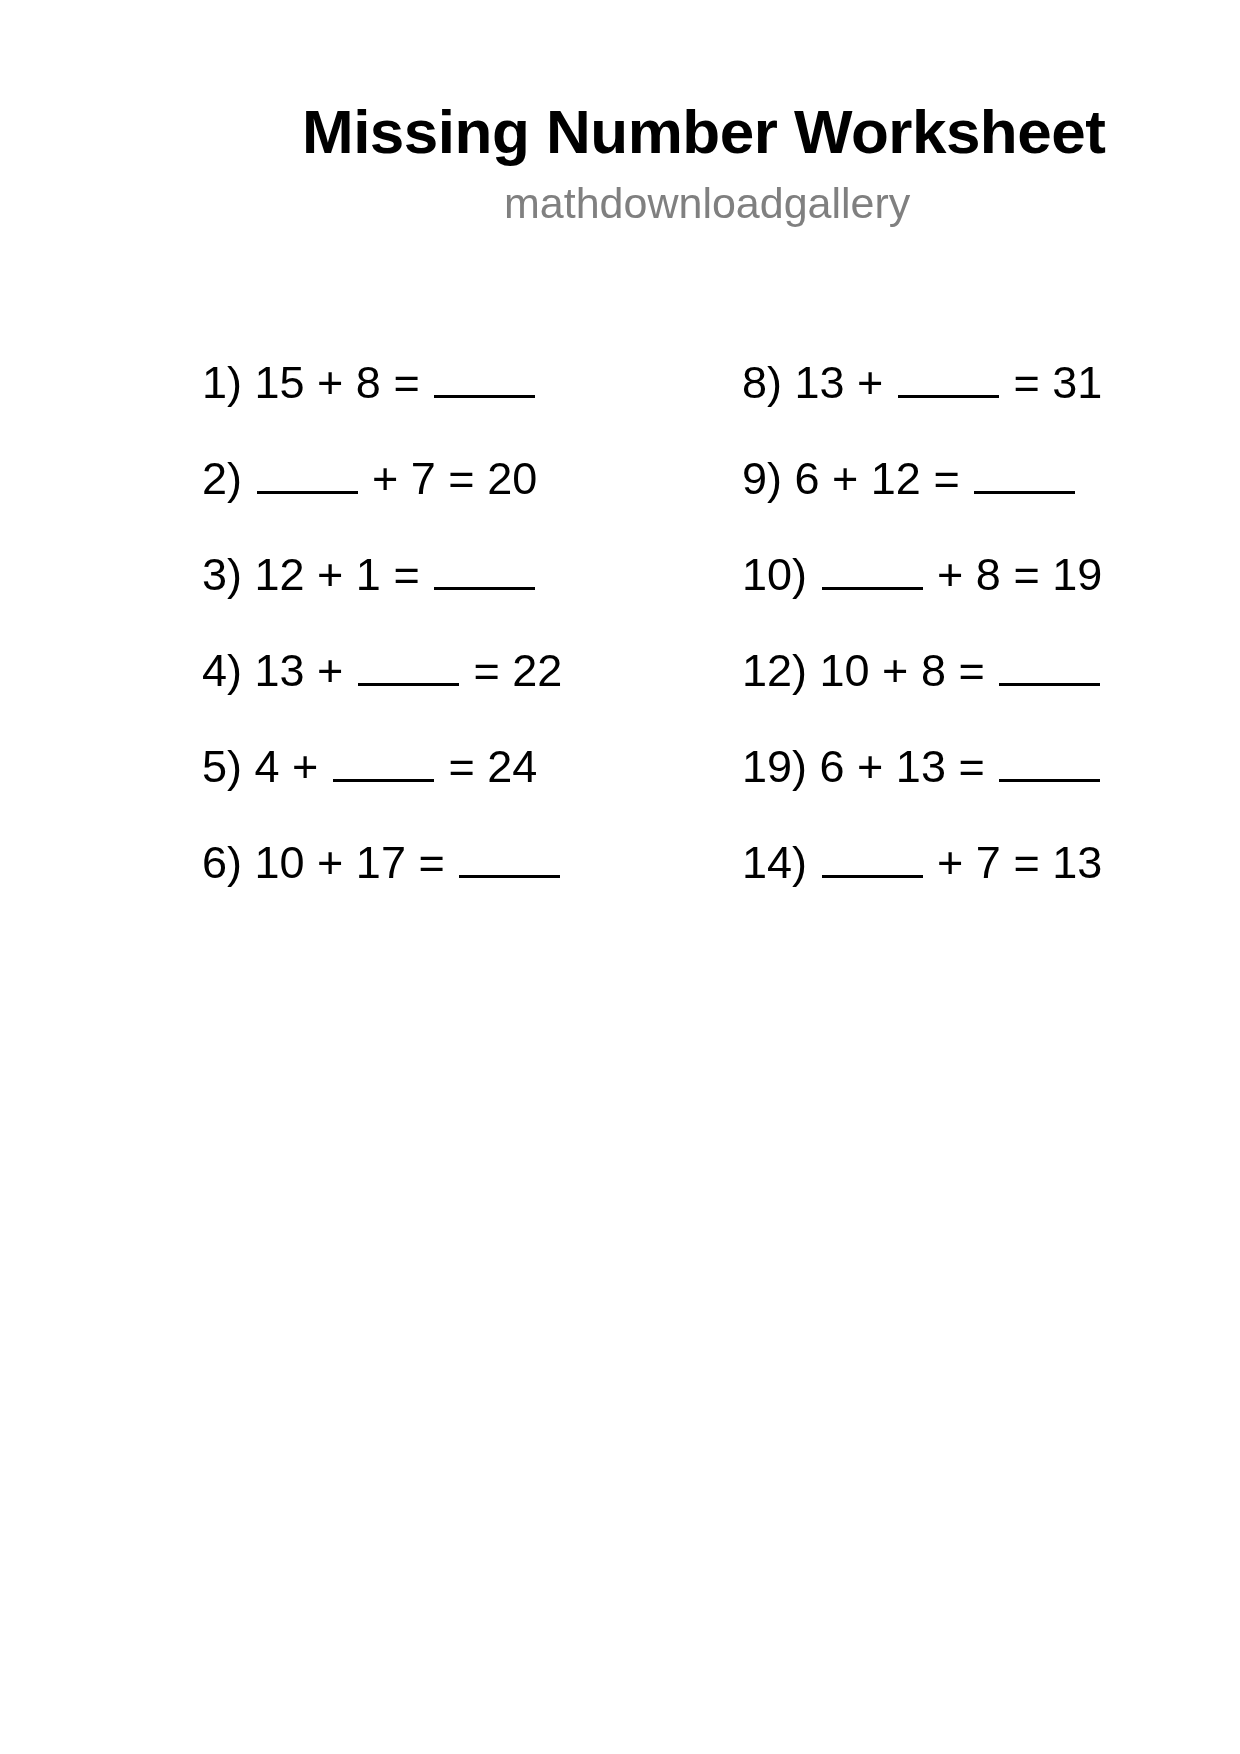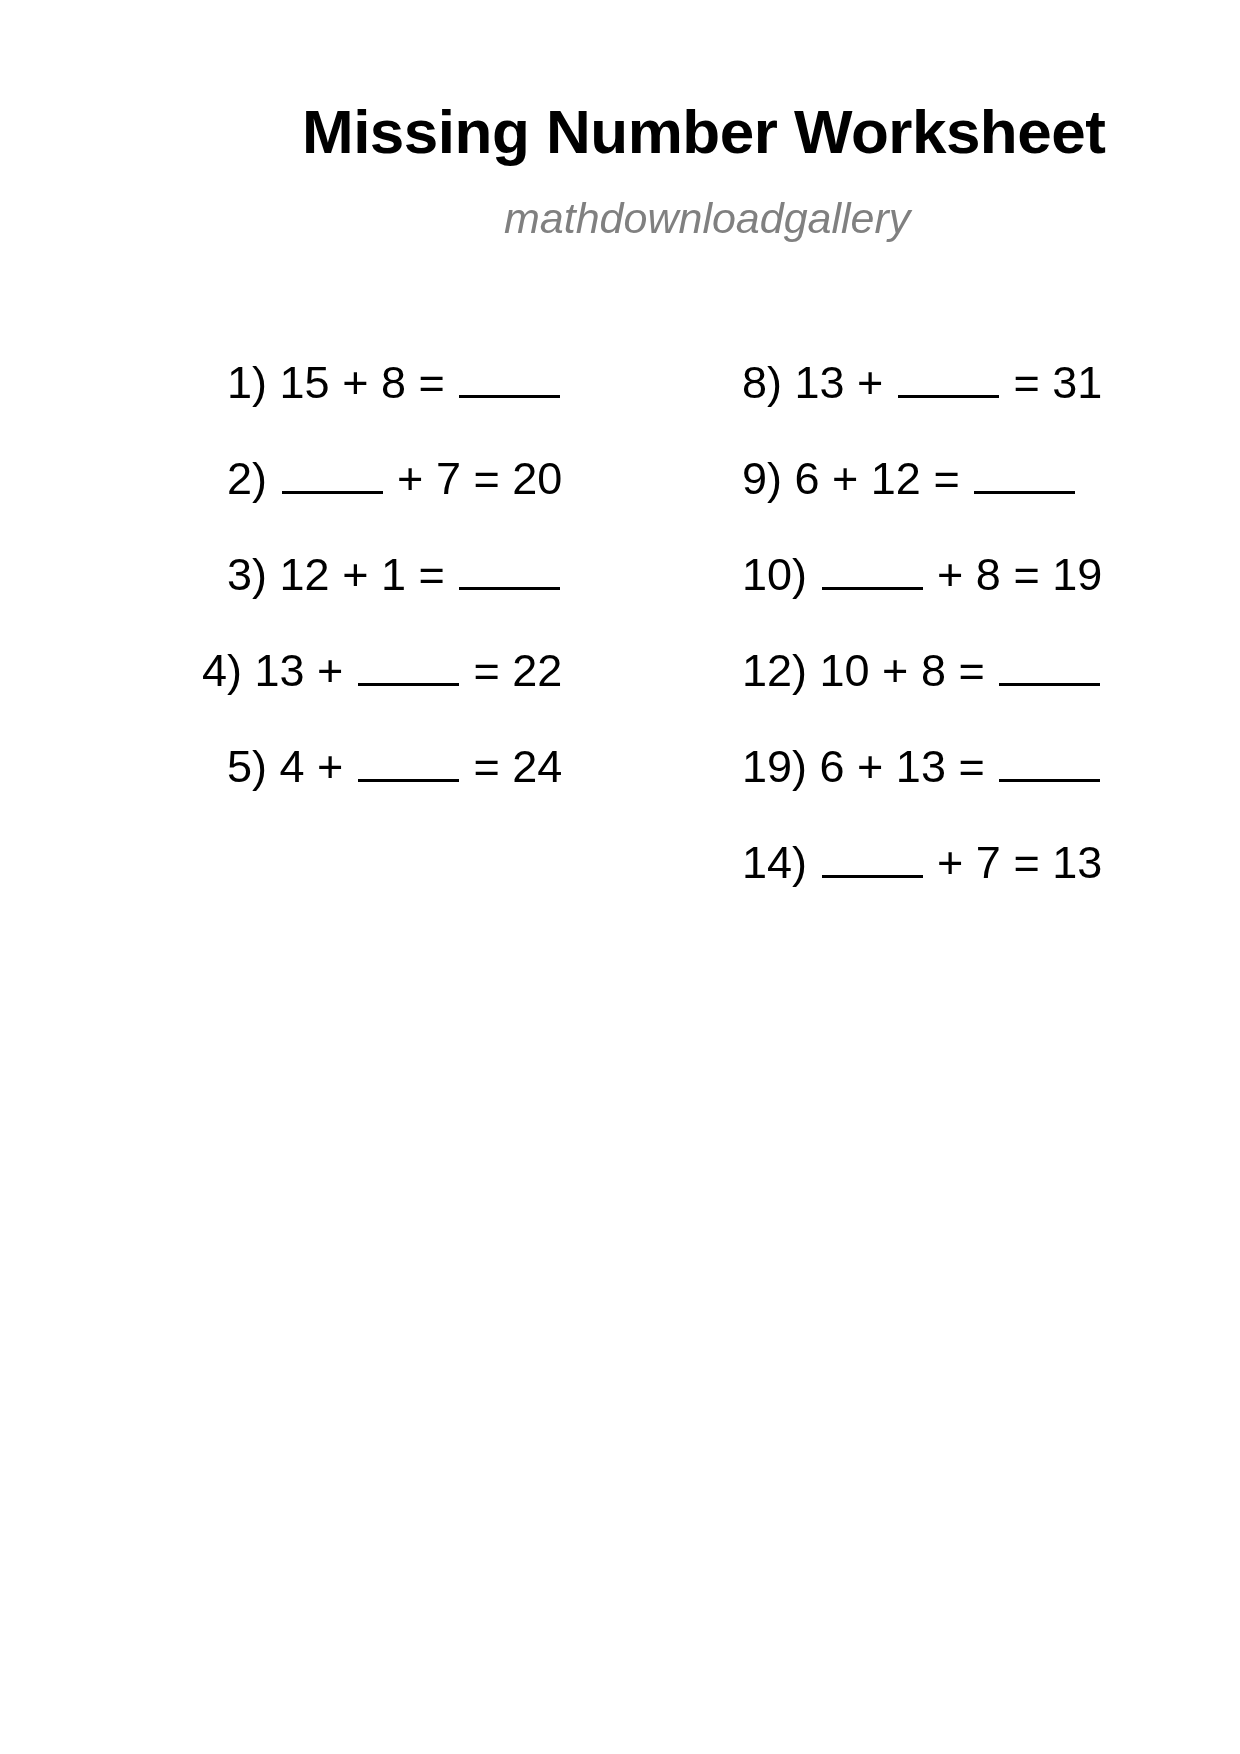--- a/index.html
+++ b/index.html
@@ -1,36 +1,37 @@
 <!DOCTYPE html>
 <html><head>
 <meta charset="utf-8">
 <style>
   html, body { margin:0; padding:0; background:#ffffff; }
   body { width:1240px; height:1754px; position:relative; overflow:hidden; font-family:"Liberation Sans", sans-serif; color:#000; }
   .title { position:absolute; left:302px; top:96px; font-size:62px; font-weight:bold; white-space:nowrap; letter-spacing:-0.5px; }
-  .subtitle { position:absolute; left:504px; top:194px; font-size:43px; color:#808080; white-space:nowrap;font-style:italic; }
+  .subtitle { position:absolute; left:504px; top:179px; font-size:43px; color:#808080; white-space:nowrap; }
   .col { position:absolute; top:345px; }
-  .col.left { left:202px;text-align:right; }
+  .col.left { left:202px; }
   .col.right { left:742px; }
   .problem { height:96px; font-size:45px; line-height:70px; white-space:nowrap; }
   .blank { display:inline-block; width:101px; border-bottom:3px solid #000; height:50px; vertical-align:baseline; margin:0 2px; }
 </style>
 </head>
 <body>
 
 <div class="title">Missing Number Worksheet</div>
 <div class="subtitle">mathdownloadgallery</div>
 
 <div class="col left" id="col-left">
     <div class="problem"><span>1)</span> <span>15 + 8 =</span> <span class="blank"></span></div>
     <div class="problem"><span>2)</span> <span class="blank"></span> <span>+ 7 = 20</span></div>
     <div class="problem"><span>3)</span> <span>12 + 1 =</span> <span class="blank"></span></div>
     <div class="problem"><span>4)</span> <span>13 +</span> <span class="blank"></span> <span>= 22</span></div>
     <div class="problem"><span>5)</span> <span>4 +</span> <span class="blank"></span> <span>= 24</span></div>
+    <div class="problem"><span>6)</span> <span>10 + 17 =</span> <span class="blank"></span></div>
   </div>
 <div class="col right" id="col-right">
     <div class="problem"><span>8)</span> <span>13 +</span> <span class="blank"></span> <span>= 31</span></div>
     <div class="problem"><span>9)</span> <span>6 + 12 =</span> <span class="blank"></span></div>
     <div class="problem"><span>10)</span> <span class="blank"></span> <span>+ 8 = 19</span></div>
     <div class="problem"><span>12)</span> <span>10 + 8 =</span> <span class="blank"></span></div>
     <div class="problem"><span>19)</span> <span>6 + 13 =</span> <span class="blank"></span></div>
     <div class="problem"><span>14)</span> <span class="blank"></span> <span>+ 7 = 13</span></div>
   </div>
 

